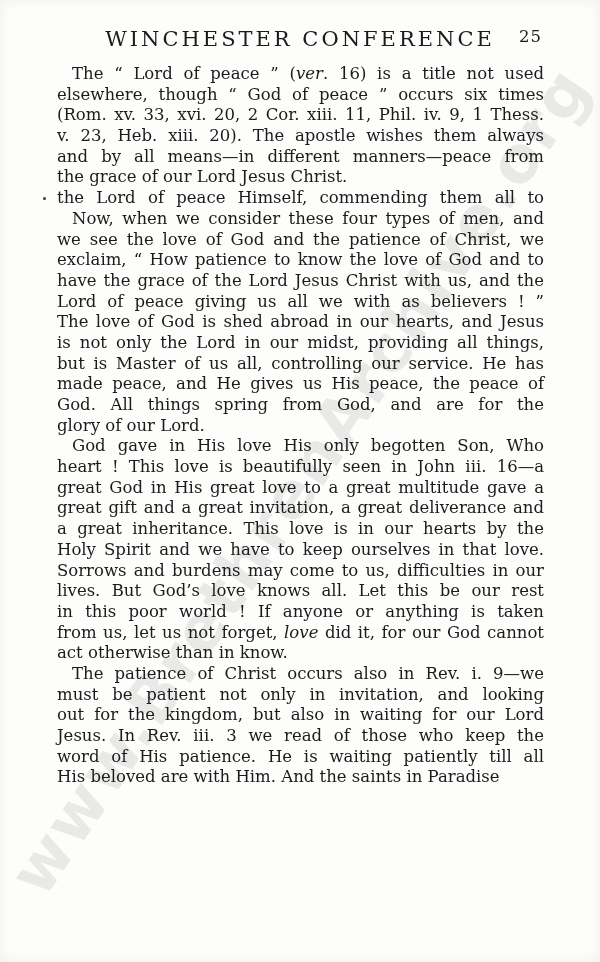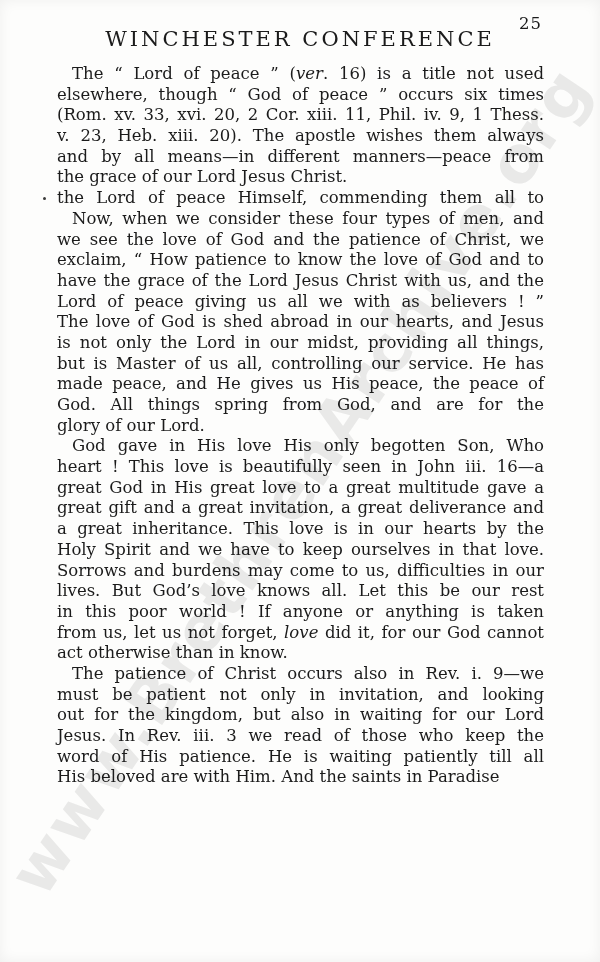--- a/index.html
+++ b/index.html
@@ -35,21 +35,21 @@
   .running-head{
     position:absolute;
     top:27px;left:0;right:0;
     text-align:center;
     font-size:21px;
     letter-spacing:3px;
     z-index:2;
   }
   .page-number{
     position:absolute;
-    top:14px;right:58px;
+    top:27px;right:58px;
     font-size:16.5px;
     letter-spacing:1px;
     z-index:2;
   }
   
   .body-text{
     position:absolute;
     top:64px;left:57px;right:56px;
     z-index:2;
     font-size:16.5px;

